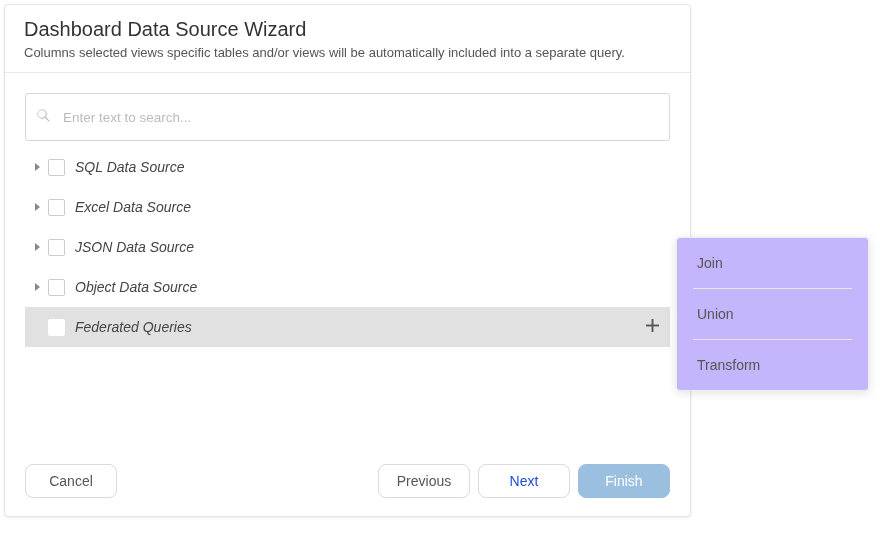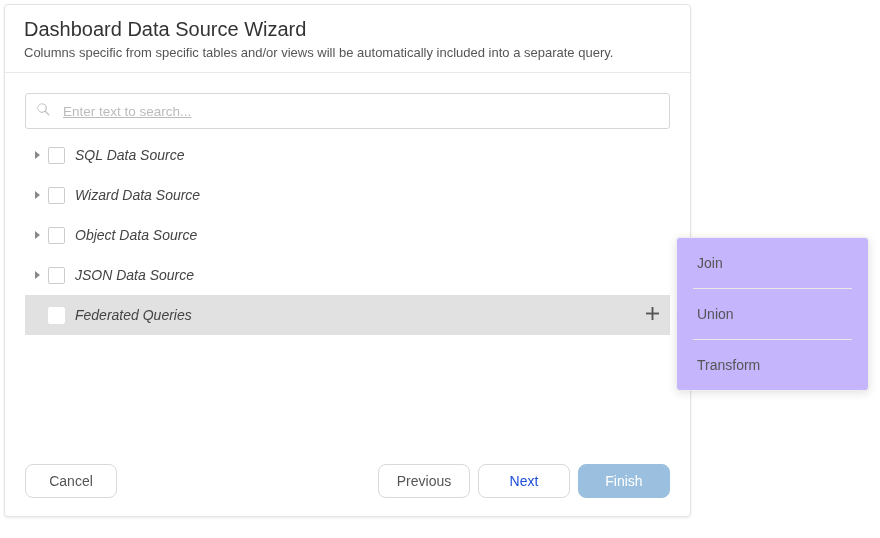--- a/index.html
+++ b/index.html
@@ -39,24 +39,23 @@
   }
   .wizard-body {
     flex: 1;
     padding: 20px 20px 0 20px;
   }
   .search-box {
     display: flex;
     align-items: center;
     border: 1px solid #d7d7d7;
     border-radius: 3px;
-    height: 36px;
+    height: 48px;
     padding: 0 10px;
     color: #bbb;
-    text-decoration: underline;
   }
   .search-box svg {
     width: 15px; height: 15px;
     fill: #bbb;
     margin-right: 10px;
     flex-shrink: 0;
   }
   .search-input {
     border: none; outline: none;
     flex: 1;
@@ -175,21 +174,21 @@
     filter: drop-shadow(-1px 0 1px rgba(0,0,0,0.1));
   }
 </style>
 </head>
 <body>
 
 <div class="wizard">
 
   <div class="wizard-header">
     <h1 class="wizard-title">Dashboard Data Source Wizard</h1>
-    <p class="wizard-subtitle">Columns specific from specific tables and/or views will be automatically included into a separate query.</p>
+    <p class="wizard-subtitle">Columns selected views specific tables and/or views will be automatically included into a separate query.</p>
   </div>
 
   <div class="wizard-body">
 
     <div class="search-box">
       <span>
         <svg viewBox="0 0 16 16">
             <path d="M10.5 9.5a5 5 0 1 0-1 1l3.7 3.7a.7.7 0 1 0 1-1L10.5 9.5zM2.3 6.3a4 4 0 1 1 8 0 4 4 0 0 1-8 0z"></path>
           </svg>
       </span>
@@ -200,33 +199,33 @@
 
       <div class="tree-row">
         <span class="caret"></span>
         <span class="chk"></span>
         <span class="row-label">SQL Data Source</span>
       </div>
 
       <div class="tree-row">
         <span class="caret"></span>
         <span class="chk"></span>
-        <span class="row-label">Wizard Data Source</span>
+        <span class="row-label">Excel Data Source</span>
+      </div>
+
+      <div class="tree-row">
+        <span class="caret"></span>
+        <span class="chk"></span>
+        <span class="row-label">JSON Data Source</span>
       </div>
 
       <div class="tree-row">
         <span class="caret"></span>
         <span class="chk"></span>
         <span class="row-label">Object Data Source</span>
-      </div>
-
-      <div class="tree-row">
-        <span class="caret"></span>
-        <span class="chk"></span>
-        <span class="row-label">JSON Data Source</span>
       </div>
 
       <div class="tree-row selected">
         <span class="caret-spacer"></span>
         <span class="chk"></span>
         <span class="row-label">Federated Queries</span>
         <span class="plus-btn">
           <span>
             <svg viewBox="0 0 14 14">
                 <rect x="6" y="0" width="2" height="14"></rect>

